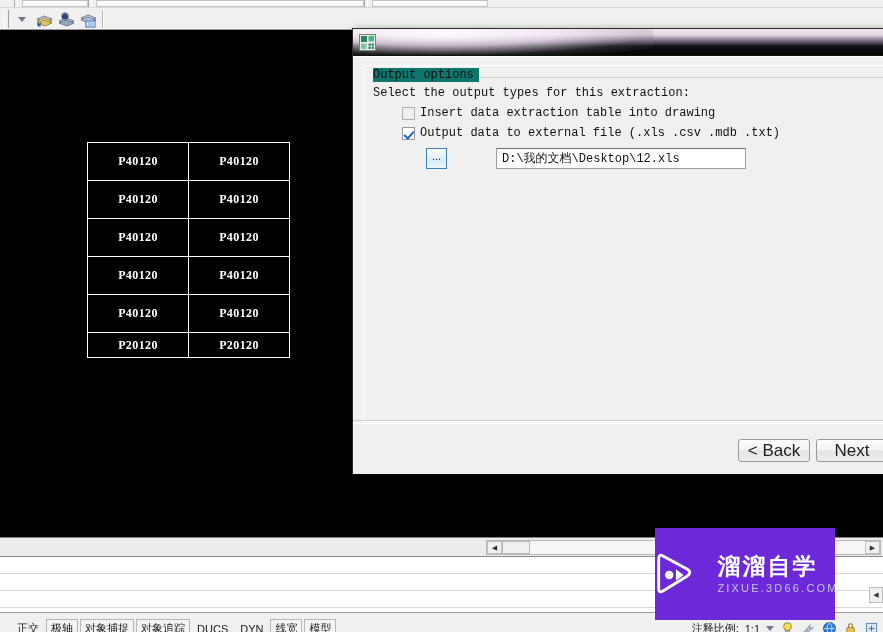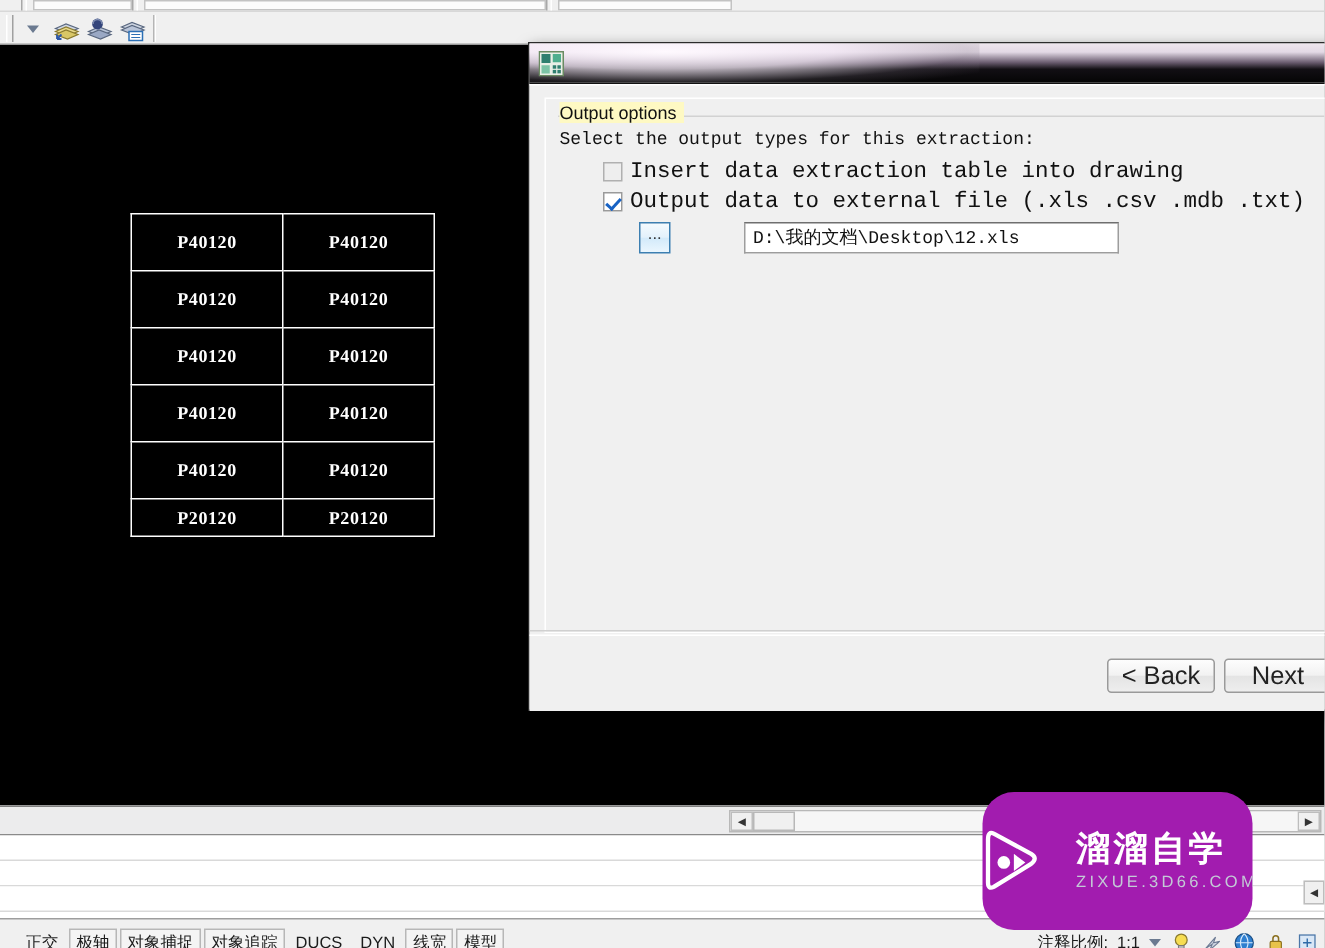--- a/index.html
+++ b/index.html
@@ -321,24 +321,24 @@
     left: 10px; top: 8px; right: 10px; bottom: 52px;
     background: #f0f0f0;
     border: 1px solid #ffffff;
     box-sizing: border-box;
   }
 
   .group-title {
     position: absolute;
     left: 9px;
     top: 2px;
-    font-family: Liberation Sans, sans-serif;
+    font-family: Liberation Mono, monospace;
     font-size: 12px;
     color: #111;
-    background: #fef9c3;
+    background: #0f766e;
     padding-right: 5px;
     z-index: 2;
   }
   .group-rule {
     position: absolute;
     left: 8px; right: 2px;
     top: 11px;
     height: 1px;
     background: #d2d2d2;
   }
@@ -351,21 +351,21 @@
     color: #111;
     white-space: nowrap;
   }
 
   .cbrow {
     position: absolute;
     left: 38px;
     display: flex;
     align-items: center;
     font-family: "Liberation Mono", monospace;
-    font-size: 15px;
+    font-size: 12px;
     color: #111;
     white-space: nowrap;
   }
   .cbrow.r1 { top: 40px; }
   .cbrow.r2 { top: 60px; }
   .cbrow.disabled { color: #111; }
   .checkbox {
     width: 13px; height: 13px;
     border: 1px solid #9a9a9a;
     background: #ffffff;
@@ -456,27 +456,26 @@
     white-space: nowrap;
   }
 
   
   .watermark {
     position: absolute;
     left: 655px;
     top: 528px;
     width: 180px;
     height: 92px;
-    background: #a21caf;
+    background: #6d28d9;
     display: flex;
     align-items: center;
     justify-content: center;
     gap: 20px;
     overflow: hidden;
-    border-radius: 21px;
   }
   .wm-mark { width: 46px; height: 46px; flex: none; }
   .wm-text { display: flex; flex-direction: column; }
   .wm-cn {
     font-family: "DejaVu Sans", sans-serif;
     font-size: 23px;
     font-weight: bold;
     color: #ffffff;
     letter-spacing: 2px;
     line-height: 1.05;

